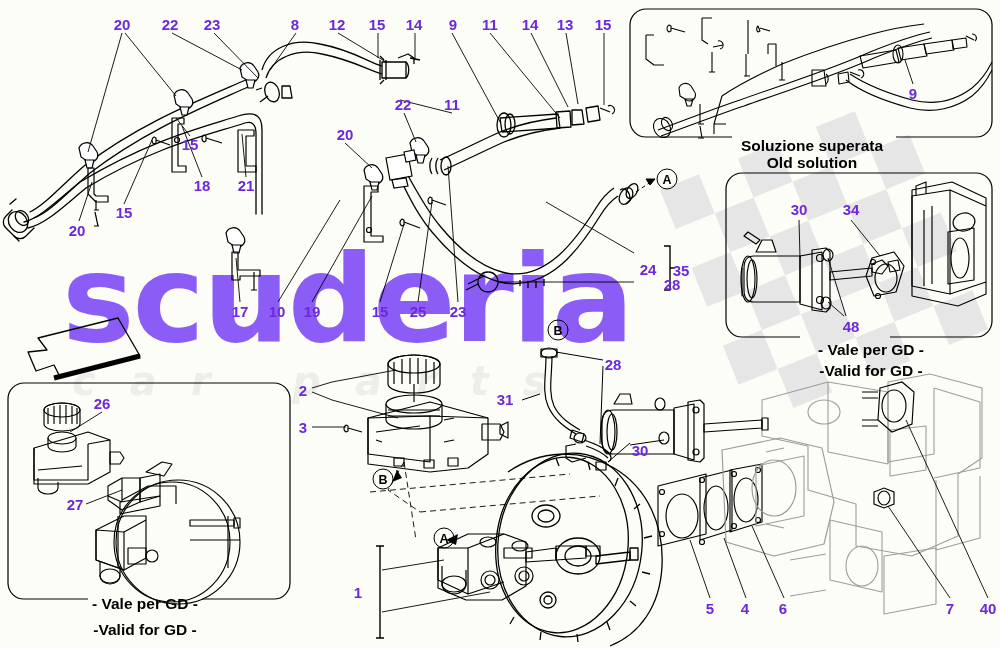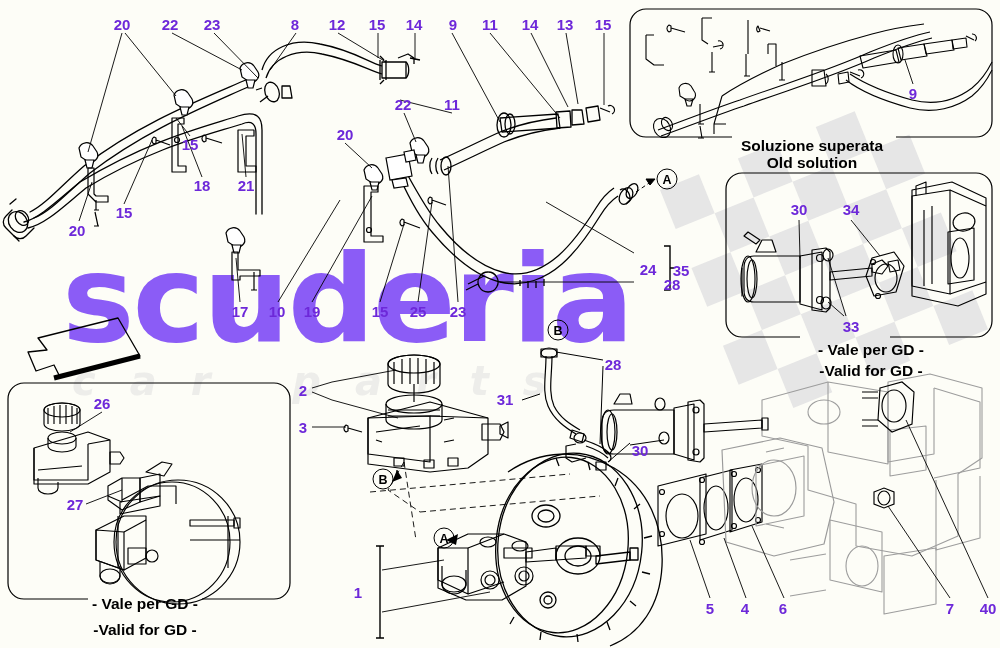--- a/index.html
+++ b/index.html
@@ -622,21 +622,21 @@
     <div class="lbl" style="left:418px;top:311px">25</div>
     <div class="lbl" style="left:458px;top:311px">23</div>
 
     <div class="lbl" style="left:648px;top:269px">24</div>
     <div class="lbl" style="left:672px;top:284px">28</div>
     <div class="lbl" style="left:681px;top:270px">35</div>
 
     <div class="lbl" style="left:913px;top:93px">9</div>
     <div class="lbl" style="left:799px;top:209px">30</div>
     <div class="lbl" style="left:851px;top:209px">34</div>
-    <div class="lbl" style="left:851px;top:326px">33</div>
+    <div class="lbl" style="left:851px;top:326px">48</div>
 
     <div class="lbl" style="left:102px;top:403px">26</div>
     <div class="lbl" style="left:75px;top:504px">27</div>
 
     <div class="lbl" style="left:303px;top:390px">2</div>
     <div class="lbl" style="left:303px;top:427px">3</div>
     <div class="lbl" style="left:358px;top:592px">1</div>
 
     <div class="lbl" style="left:505px;top:399px">31</div>
     <div class="lbl" style="left:613px;top:364px">28</div>

